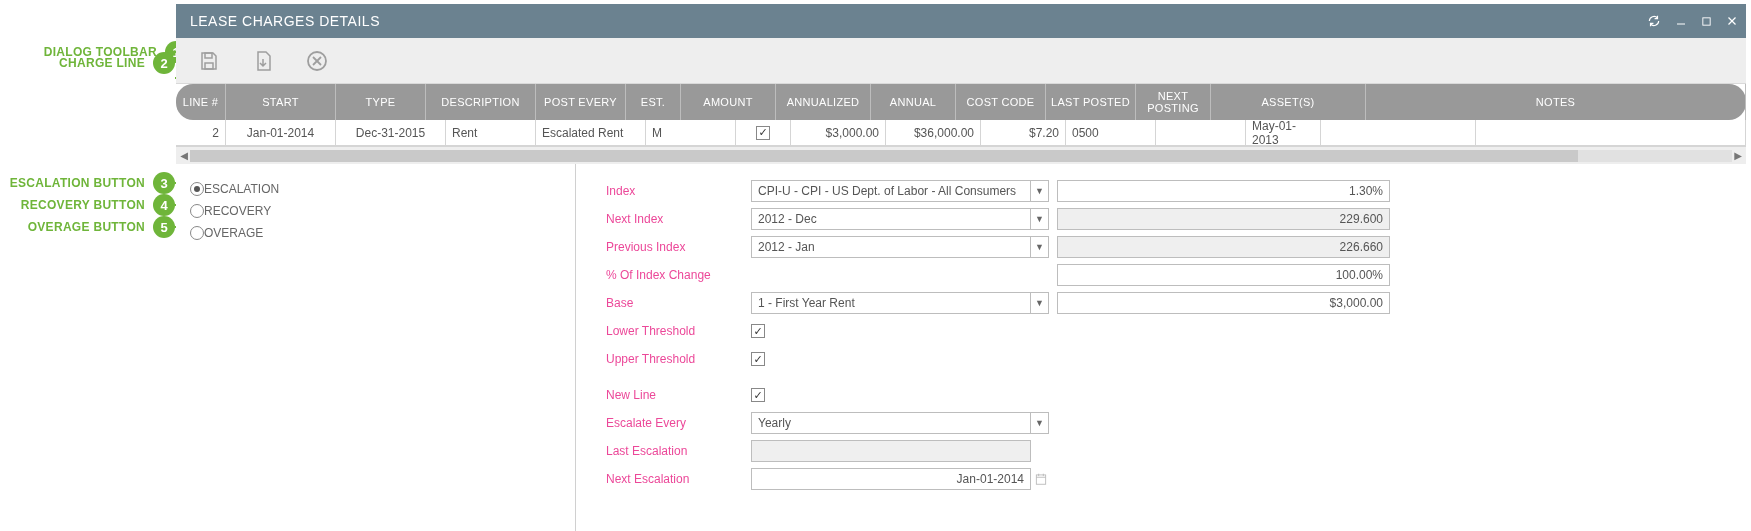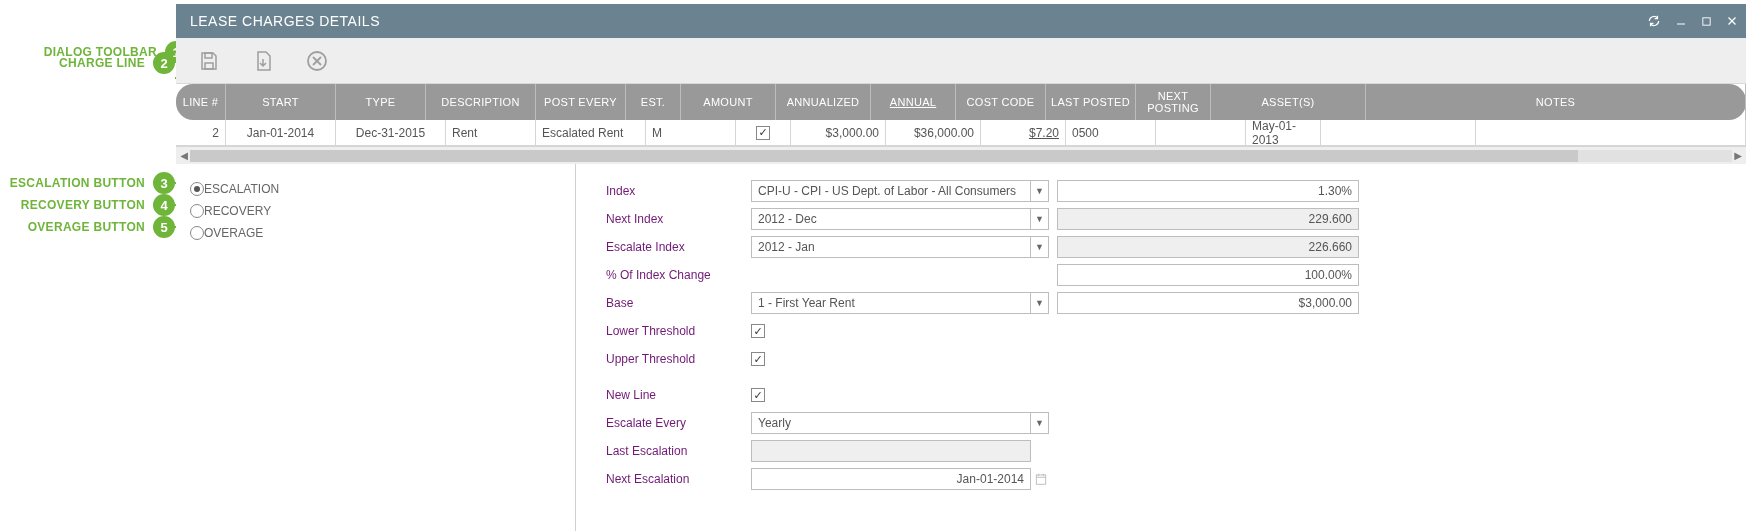--- a/index.html
+++ b/index.html
@@ -42,42 +42,42 @@
   
   .c-line   { width:50px; }
   .c-start  { width:110px; }
   .c-end    { width:110px; }
   .c-type   { width:90px; }
   .c-desc   { width:110px; }
   .c-post   { width:90px; }
   .c-est    { width:55px; }
   .c-amt    { width:95px; }
   .c-annz   { width:95px; }
-  .c-ann    { width:85px;text-decoration:underline; }
+  .c-ann    { width:85px; }
   .c-cost   { width:90px; }
   .c-lpost  { width:90px; }
   .c-next   { width:75px; }
   .c-asset  { width:155px; }
   .c-notes  { width:98px; }
 
   
   .split { display:flex; height: 370px; }
   .split-left { width:400px; border-right:1px solid #d0d0d0; padding:14px 0 0 14px; }
   .split-right { flex:1; padding:14px 0 0 30px; }
   .radio-row { display:flex; align-items:center; height:22px; font-size:12px; color:#666; }
   .radio-outer { width:14px; height:14px; border:1px solid #888; border-radius:50%; display:flex; align-items:center; justify-content:center; background:#fff;}
   .radio-outer.sel::after { content:""; width:6px; height:6px; border-radius:50%; background:#555;}
   
   .form-row { display:flex; align-items:center; height:26px; margin-bottom:2px; }
   .form-row.spacer { margin-top:10px;}
-  .form-label { width:145px; font-size:12px; color:#701a75; }
+  .form-label { width:145px; font-size:12px; color:#ec4899; }
   .form-select { display:flex;justify-content:flex-end; }
   .select-box { width:280px; height:22px; border:1px solid #bdbdbd; padding:0 6px; font-size:12px; display:flex; align-items:center; background:#fff;}
   .select-btn { width:18px; height:22px; border:1px solid #bdbdbd; border-left:none; background:#fff; display:flex; align-items:center; justify-content:center; font-size:9px; color:#666; cursor:pointer;}
-  .num-box { width:302px; height:22px; border:1px solid #bdbdbd; padding:0 6px; display:flex; align-items:center; justify-content:flex-end; font-size:12px; margin-left:8px;}
+  .num-box { width:333px; height:22px; border:1px solid #bdbdbd; padding:0 6px; display:flex; align-items:center; justify-content:flex-end; font-size:12px; margin-left:8px;}
   .num-box.readonly { background:#efefef; }
   .checkbox { width:14px; height:14px; border:1px solid #888; display:flex; align-items:center; justify-content:center; background:#fff; font-size:11px; color:#333; line-height:1;}
   .date-ro-wrap { display:flex; align-items:center;}
   .date-ro { width:280px; height:22px; border:1px solid #bdbdbd; background:#efefef; padding:0 6px; display:flex; align-items:center; justify-content:flex-end; font-size:12px;}
   .cal-btn { width:20px; height:22px; display:flex; align-items:center; justify-content:center; color:#b8b8b8; font-size:13px;}
 </style>
 </head>
 <body>
 
 <div class="wrap">
@@ -243,21 +243,21 @@
         <div class="form-row">
           <div class="form-label">Next Index</div>
           <div class="form-select">
             <div class="select-box">2012 - Dec</div>
             <div class="select-btn">▼</div>
           </div>
           <div class="num-box readonly">229.600</div>
         </div>
 
         <div class="form-row">
-          <div class="form-label">Escalate Index</div>
+          <div class="form-label">Previous Index</div>
           <div class="form-select">
             <div class="select-box">2012 - Jan</div>
             <div class="select-btn">▼</div>
           </div>
           <div class="num-box readonly">226.660</div>
         </div>
 
         <div class="form-row">
           <div class="form-label">% Of Index Change</div>
           <div style="width:298px;"></div>

